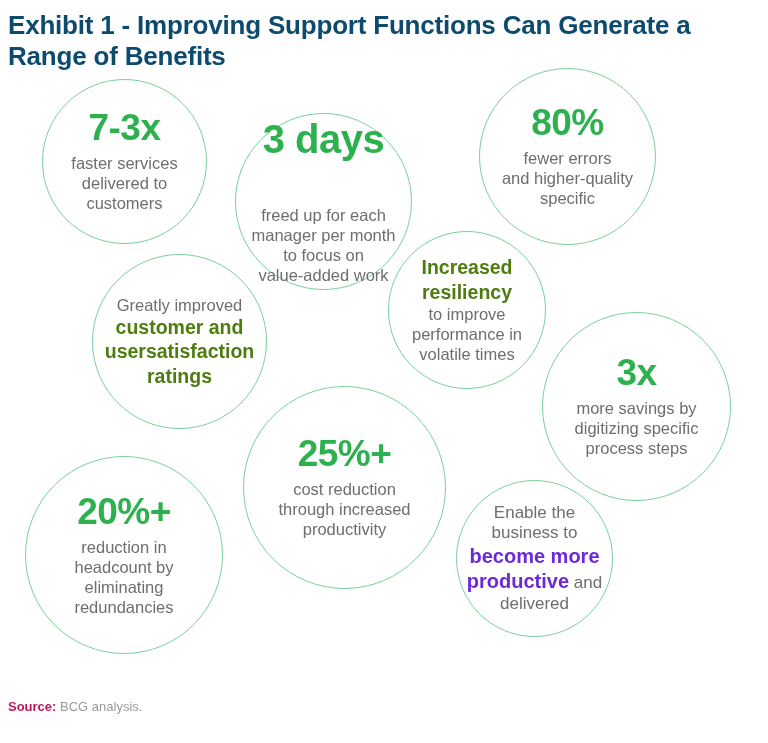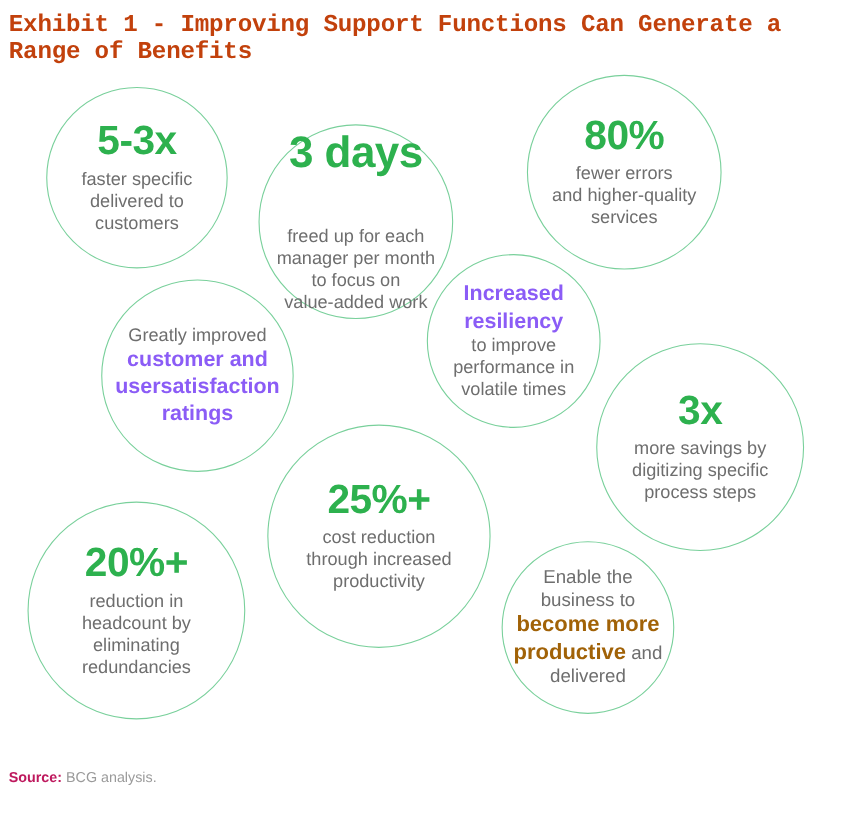--- a/index.html
+++ b/index.html
@@ -13,26 +13,25 @@
     width: 768px;
     height: 743px;
     background: #ffffff;
     overflow: hidden;
   }
   .exhibit-title {
     position: absolute;
     left: 8px;
     top: 10px;
     width: 752px;
-    font-size: 22px;
+    font-size: 26px;
     font-weight: 600;
-    color: #c2410c;
+    color: #0c4a6e;
     letter-spacing: -0.2px;
     margin: 0;
-    font-family: Liberation Mono, monospace;
   }
   .bubble {
     position: absolute;
     box-sizing: border-box;
     border: 1px solid #79D09B;
     border-radius: 50%;
     display: flex;
     flex-direction: column;
     align-items: center;
     justify-content: center;
@@ -52,34 +51,34 @@
     font-size: 16.5px;
     line-height: 1.22;
     color: #6E6E6E;
     white-space: pre-line;
   }
   .hl {
     margin: 0;
     font-size: 19.5px;
     line-height: 1.25;
     font-weight: bold;
-    color: #8b5cf6;
+    color: #4d7c0f;
     white-space: pre-line;
   }
   .mixed {
     margin: 0;
     font-size: 17px;
     line-height: 1.22;
     color: #6E6E6E;
     white-space: pre-line;
   }
   .hl-inline {
     font-size: 20px;
     font-weight: bold;
-    color: #a16207;
+    color: #6d28d9;
   }
   .source-note {
     position: absolute;
     left: 8px;
     top: 699px;
     font-size: 13px;
     color: #9A9A9A;
     margin: 0;
   }
   .source-label {
@@ -88,39 +87,39 @@
   }
 </style>
 </head>
 <body>
 
 <div class="canvas">
 
   <h1 class="exhibit-title">Exhibit 1 - Improving Support Functions Can Generate a Range of Benefits</h1>
 
   <div class="bubble" style="left:42px; top:79px; width:165px; height:165px;">
-    <p class="stat">5-3x</p>
-    <p class="desc">faster specific
+    <p class="stat">7-3x</p>
+    <p class="desc">faster services
 delivered to
 customers</p>
   </div>
 
   <div class="bubble" style="left:235px; top:113px; width:177px; height:177px;gap:40px;">
     <p class="stat stat-lg">3 days</p>
     <p class="desc">freed up for each
 manager per month
 to focus on
 value-added work</p>
   </div>
 
   <div class="bubble" style="left:479px; top:68px; width:177px; height:177px;text-align:center;">
     <p class="stat">80%</p>
     <p class="desc">fewer errors
 and higher-quality
-services</p>
+specific</p>
   </div>
 
   <div class="bubble" style="left:92px; top:254px; width:175px; height:175px;">
     <p class="desc">Greatly improved</p>
     <p class="hl">customer and
 usersatisfaction
 ratings</p>
   </div>
 
   <div class="bubble" style="left:388px; top:231px; width:158px; height:158px;">
@@ -146,21 +145,21 @@
   </div>
 
   <div class="bubble" style="left:25px; top:456px; width:198px; height:198px;">
     <p class="stat">20%+</p>
     <p class="desc">reduction in
 headcount by
 eliminating
 redundancies</p>
   </div>
 
-  <div class="bubble" style="left:456px; top:492px; width:157px; height:157px;">
+  <div class="bubble" style="left:456px; top:480px; width:157px; height:157px;">
     <p class="mixed"><span>Enable the
 business to
 </span><span class="hl-inline">become more
 productive</span><span> and
 delivered</span></p>
   </div>
 
   <p class="source-note"><span class="source-label">Source:</span><span> BCG analysis.</span></p>
 
 </div>

